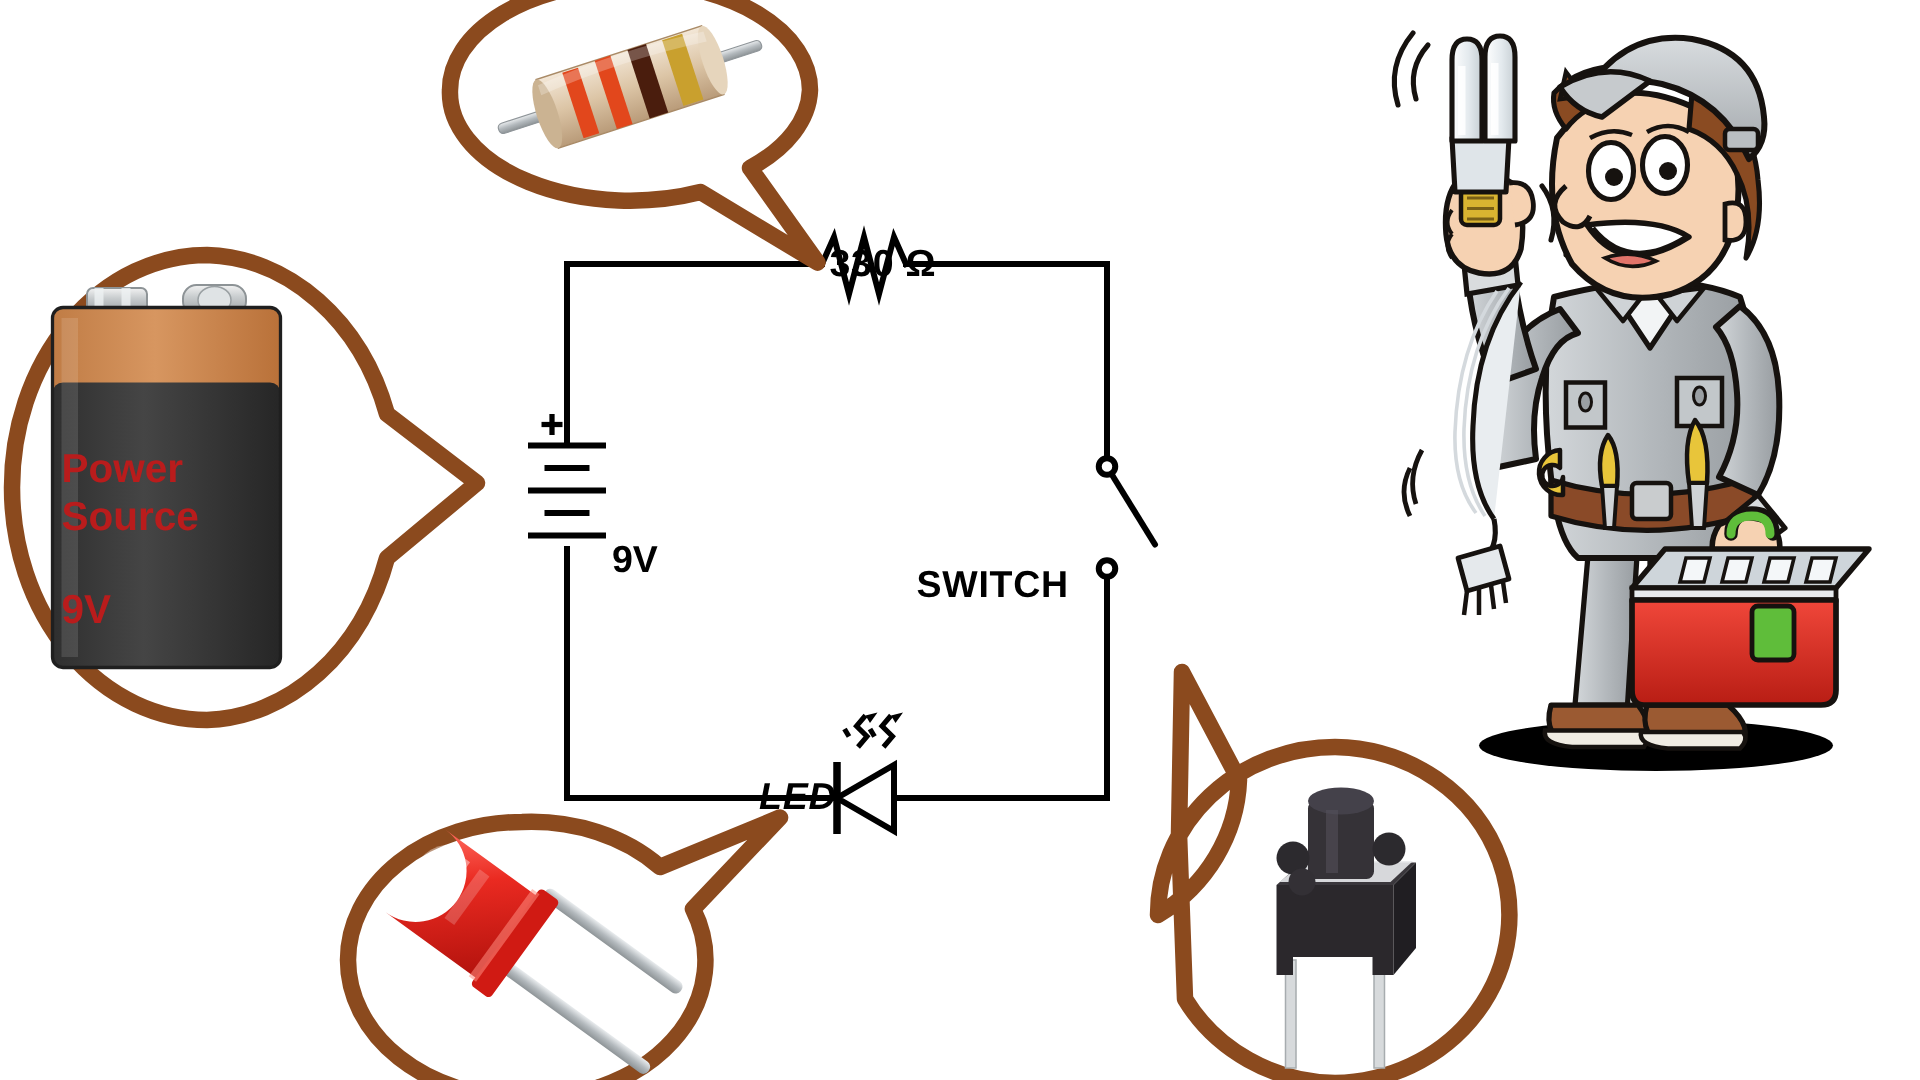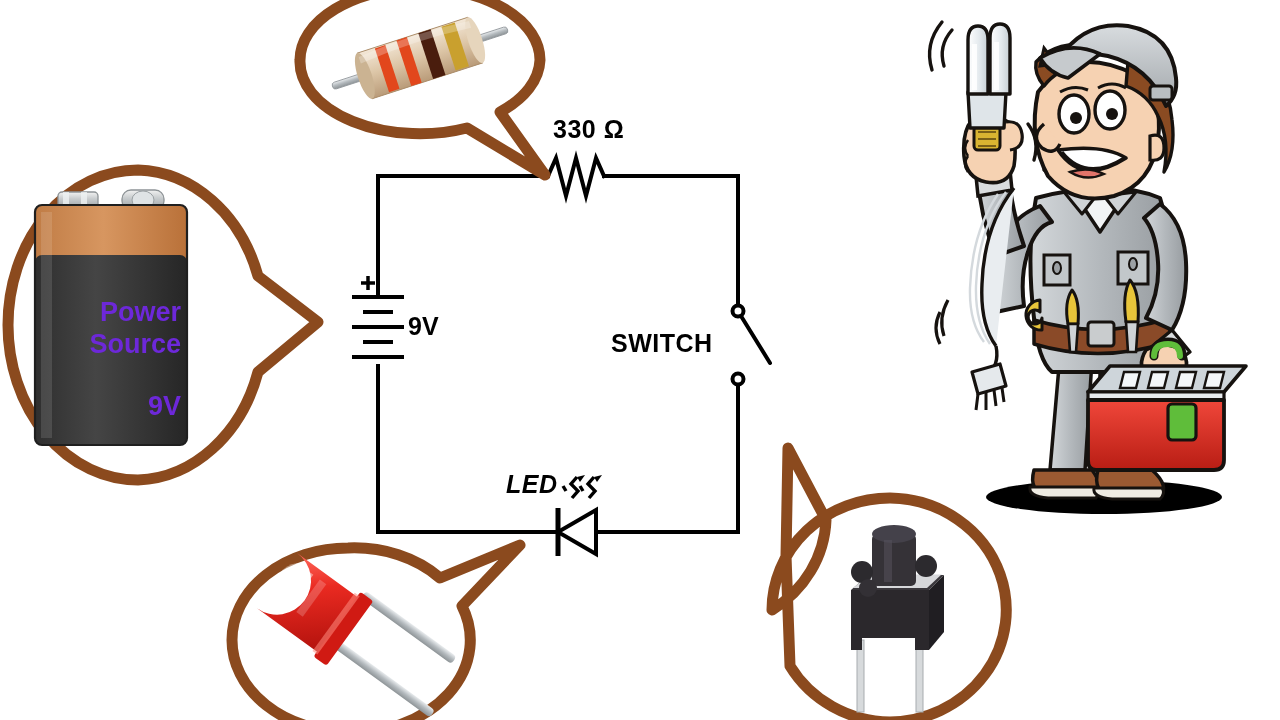--- a/index.html
+++ b/index.html
@@ -14,33 +14,34 @@
   .abs{position:absolute;}
 
   
   .circ-label{
     position:absolute;
     font-family:"Liberation Sans", sans-serif;
     font-weight:bold;
     color:#000000;
     white-space:nowrap;
     line-height:1;
+    margin-top:47px;
   }
   #lbl-resistor{left:553px;top:117px;font-size:25px;letter-spacing:0.5px;}
   #lbl-battery{left:408px;top:314px;font-size:25px;}
   #lbl-switch{left:611px;top:331px;font-size:25px;letter-spacing:0.5px;text-align:right;}
   #lbl-led{left:506px;top:472px;font-size:25px;letter-spacing:0.5px;font-style:italic;}
 
   
   .bat-text{
     position:absolute;
-    color:#6d28d9;
+    color:#b91c1c;
     font-family:"Liberation Sans", sans-serif;
     font-weight:bold;
-    text-align:right;
+    text-align:left;
     width:140px;
     line-height:1.18;
     white-space:pre-line;
   }
   #bat-title{left:41px;top:297px;font-size:27px;}
   #bat-volt{left:41px;top:391px;font-size:27px;}
 
   svg{display:block;}
 </style>
 </head>

